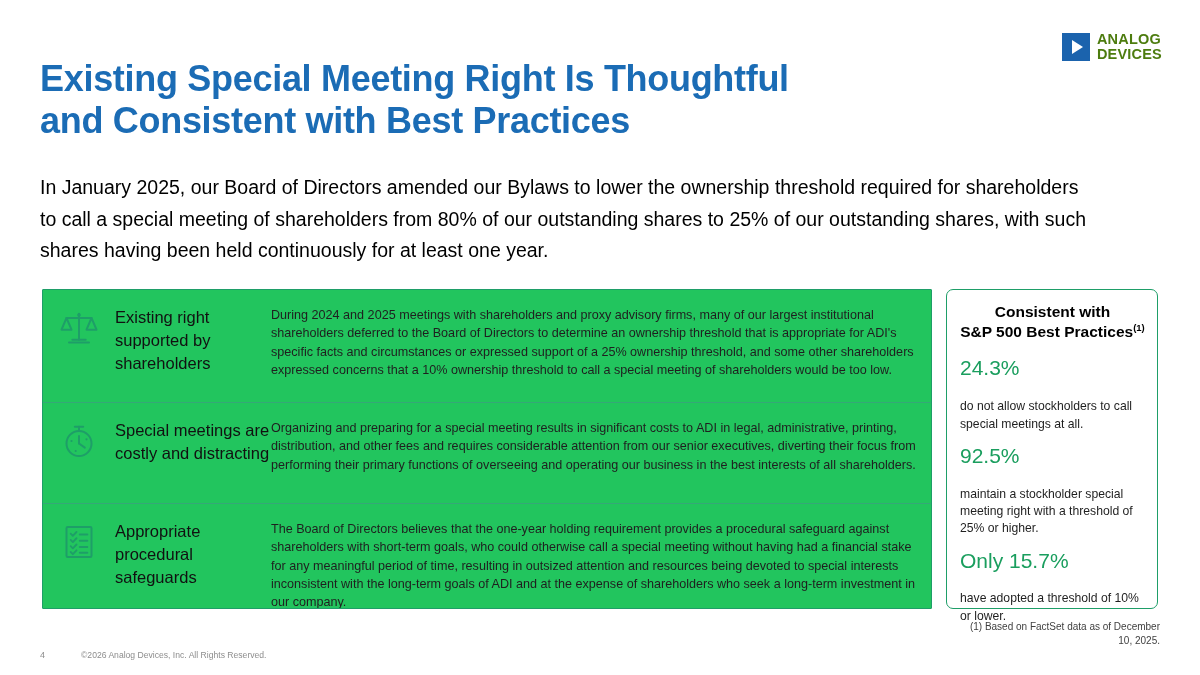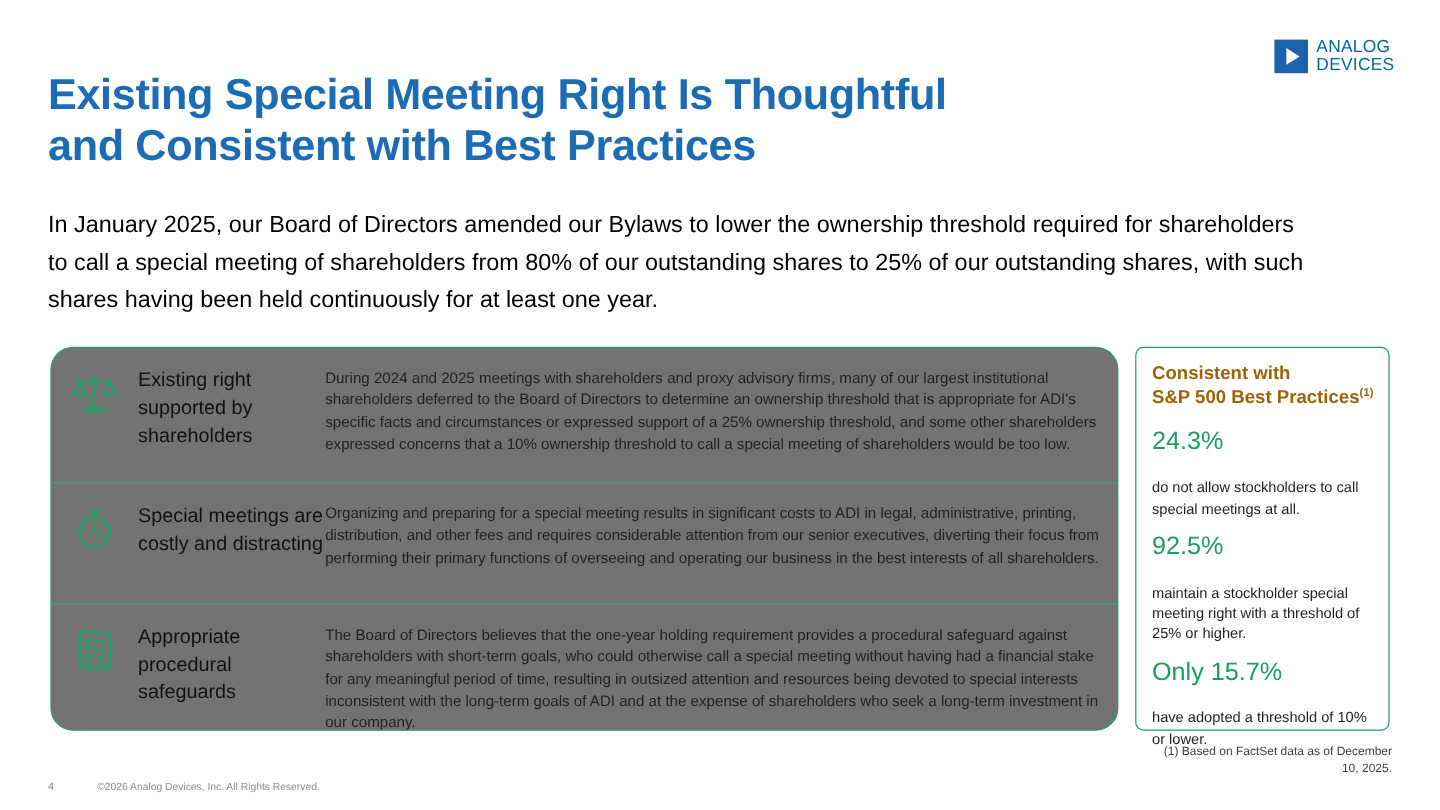--- a/index.html
+++ b/index.html
@@ -9,58 +9,58 @@
     font-family: "Liberation Sans", sans-serif;
     overflow: hidden;
   }
   .slide { position: relative; width: 1200px; height: 675px; background: #fff; }
 
   
   .logo { position: absolute; top: 32px; right: 38px; display: flex; align-items: center; gap: 7px; }
   .logo-mark { width: 28px; height: 28px; background: #1b63ad; display: flex; align-items: center; justify-content: center; }
   .logo-tri { width: 0; height: 0; border-left: 11px solid #ffffff; border-top: 7px solid transparent; border-bottom: 7px solid transparent; margin-left: 3px; }
   .logo-words { display: flex; flex-direction: column; line-height: 1.02; }
-  .logo-words span { color: #0369a1; font-weight: normal; font-size: 14.5px; letter-spacing: 0.2px; }
+  .logo-words span { color: #4d7c0f; font-weight: bold; font-size: 14.5px; letter-spacing: 0.2px; }
 
   
   .title {
     position: absolute; left: 40px; top: 58px; width: 880px;
     color: #1b6cb5; font-size: 36px; font-weight: bold; line-height: 1.18;
     letter-spacing: -0.3px;
   }
   .title .l2 { display: block; }
 
   
   .lead {
     position: absolute; left: 40px; top: 172px; width: 1060px;
     color: #000000; font-size: 19.5px; line-height: 1.62; font-weight: normal;
   }
 
   
   .card-left {
     position: absolute; left: 42px; top: 289px; width: 890px; height: 320px;
-    border: 1.6px solid #1e9e68; border-radius: 19px; background: #737373; overflow: hidden;
+    border: 1.6px solid #1e9e68; border-radius: 1px; background: #22c55e; overflow: hidden;
   }
   .row { display: flex; padding: 10px 0 8px 0; position: relative; }
   .row + .row { border-top: 1.4px solid #35a877; }
   .row-1 { height: 112px; }
   .row-2 { height: 101px; }
   .row-3 { height: 103px; }
 
   .icon-cell { width: 72px; flex: 0 0 72px; display: flex; justify-content: center; padding-top: 8px; }
   .label-cell { width: 156px; flex: 0 0 156px; padding-top: 6px; color: #111; font-size: 16.5px; line-height: 1.38; }
   .body-cell { flex: 1; padding: 6px 14px 0 0; color: #1f1f1f; font-size: 12.6px; line-height: 1.45; }
 
   
   .card-right {
     position: absolute; left: 946px; top: 289px; width: 212px; height: 320px;
     border: 1.6px solid #1e9e68; border-radius: 7px; background: #fff;
     padding: 12px 12px 10px 13px;
   }
-  .stats-head { color: #a16207; font-size: 15.5px; font-weight: bold; line-height: 1.3; margin-bottom: 14px; }
+  .stats-head { color: #000000; font-size: 15.5px; font-weight: bold; line-height: 1.3; margin-bottom: 14px; text-align: center; }
   .stats-head sup { font-size: 9.5px; vertical-align: super; }
   .stat { margin-bottom: 11px; }
   .stat-num { color: #1a9e5e; font-size: 21px; font-weight: normal; line-height: 1.18; }
   .stat-txt { color: #1f1f1f; font-size: 12.2px; line-height: 1.42; margin-top: 17px; }
 
   
   .footnote {
     position: absolute; right: 40px; top: 620px; width: 200px;
     text-align: right; color: #3f3f3f; font-size: 10px; line-height: 1.42;
   }

